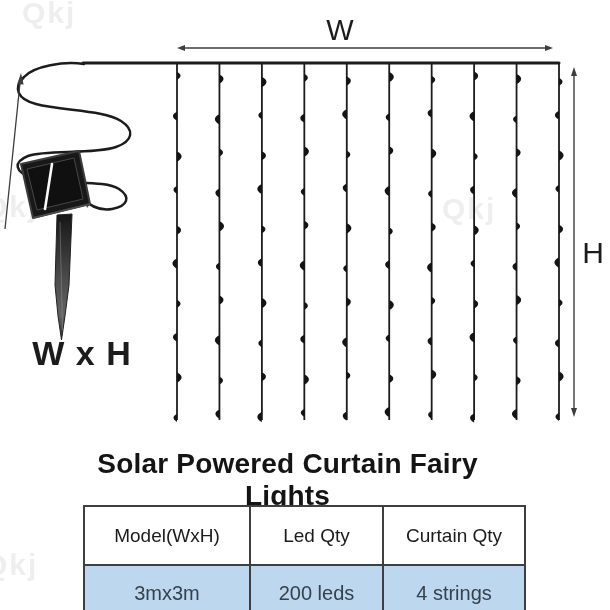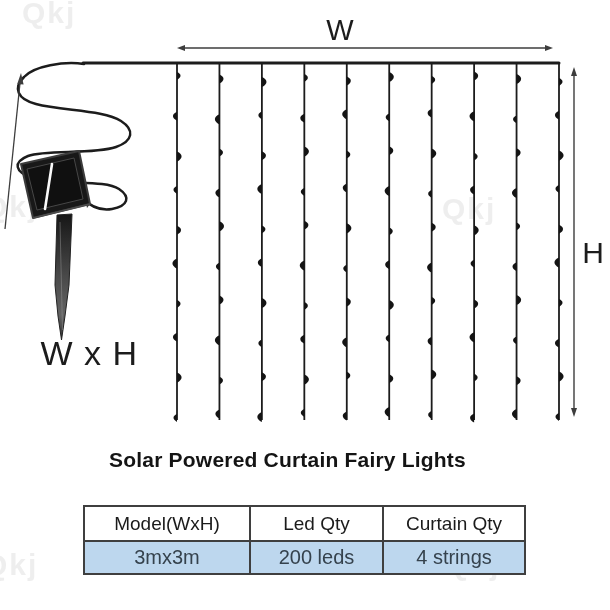--- a/index.html
+++ b/index.html
@@ -4,32 +4,32 @@
 <style>
   html,body{margin:0;padding:0;background:#ffffff;}
   #stage{
     position:relative;width:610px;height:610px;background:#ffffff;overflow:hidden;
     font-family:"Liberation Sans", sans-serif;color:#151515;
   }
   #diagram-svg{position:absolute;left:0;top:0;z-index:2;}
   .dim-label{position:absolute;z-index:3;color:#1c1c1c;line-height:1;}
   #w-label{left:316px;top:16px;width:48px;text-align:center;font-size:29px;font-weight:400;}
   #h-label{left:578px;top:238px;width:30px;text-align:center;font-size:30px;font-weight:400;}
-  #wxh-label{left:26px;top:336px;width:112px;text-align:right;font-size:34px;font-weight:400;letter-spacing:1px;}
+  #wxh-label{left:26px;top:336px;width:112px;text-align:center;font-size:34px;font-weight:700;letter-spacing:1px;}
   #title{
     position:absolute;left:55px;top:448px;width:465px;z-index:3;
-    text-align:center;font-size:21px;font-weight:bold;color:#141414;letter-spacing:.2px;
+    text-align:center;font-size:28px;font-weight:bold;color:#141414;letter-spacing:.2px;
   }
   #spec-table{
     position:absolute;left:83px;top:505px;width:441px;z-index:3;
     border-collapse:collapse;table-layout:fixed;
   }
   #spec-table td{
     border:2px solid #3f3f3f;text-align:center;vertical-align:middle;
-    padding:0;overflow:hidden;white-space:nowrap;
+    padding:12px;overflow:hidden;white-space:nowrap;
   }
   #spec-table tr.hdr td{height:33px;background:#ffffff;font-size:19px;color:#1b1b1b;}
   #spec-table tr.val td{height:31px;background:#bdd7ee;font-size:20px;color:#35424d;text-align:center;}
   .wm{
     position:absolute;z-index:1;font-size:30px;font-weight:bold;color:#d4d4d4;
     opacity:.38;filter:blur(.6px);letter-spacing:2px;user-select:none;
   }
 </style>
 </head>
 <body>

